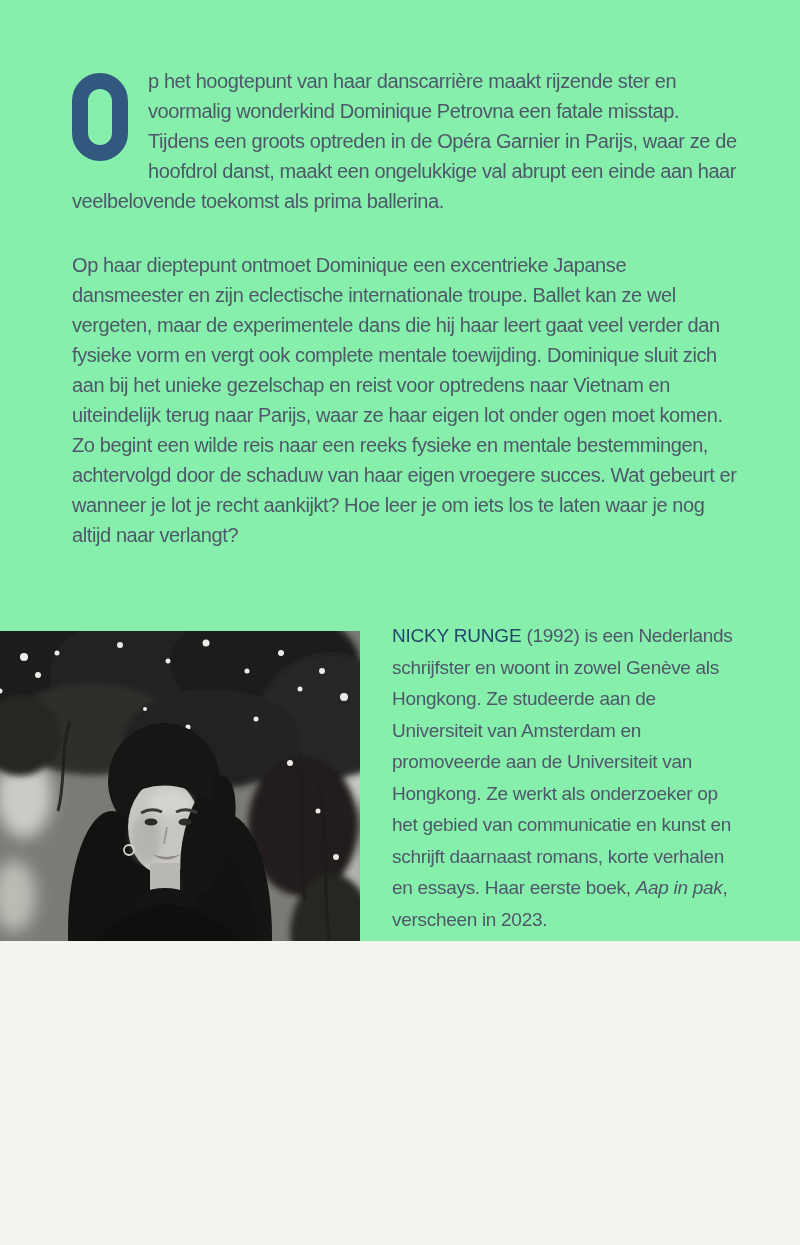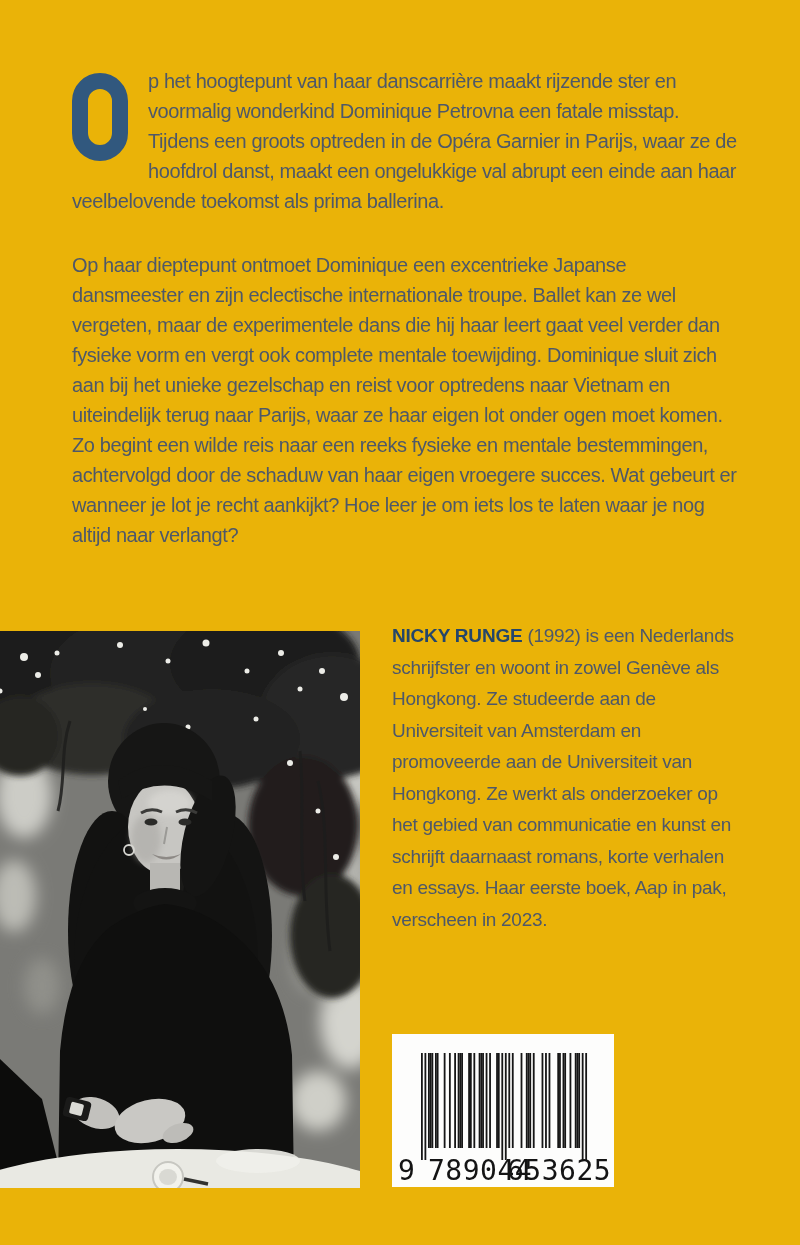--- a/index.html
+++ b/index.html
@@ -1,18 +1,18 @@
 <!DOCTYPE html>
 <html lang="nl"><head>
 <meta charset="utf-8">
 <style>
   html,body { margin:0; padding:0; background:#f3f4ee; }
   .cover {
-    position:relative; width:800px; height:1245px; overflow:hidden;
-    background:#eab308;
+    position:relative; width:800px; height:941px; overflow:hidden;
+    background:#86efac;
     font-family:"Liberation Sans", sans-serif;
   }
   
   .blurb {
     position:absolute; left:72px; top:66px; width:666px;
     color:#4e5869; font-size:20px; line-height:30px; letter-spacing:-0.4px;
     text-align:left;
   }
   .blurb p { margin:0 0 34px 0; }
   .dropcap {
@@ -27,22 +27,22 @@
     clip:rect(0 0 0 0); white-space:nowrap;
   }
   
   .photo-wrap { position:absolute; left:0; top:631px; width:360px; height:557px; }
   .photo-wrap svg { display:block; width:100%; height:100%; }
   
   .bio {
     position:absolute; left:392px; top:620px; width:346px;
     color:#4e5869; font-size:19px; line-height:31.5px; letter-spacing:-0.3px;
   }
-  .bio .name { font-weight:bold; color:#24466b; letter-spacing:-0.2px;margin-top:36px; }
-  .bio .book-title { }
+  .bio .name { font-weight:normal; color:#24466b; letter-spacing:-0.2px;margin-top:36px; }
+  .bio .book-title { font-style:italic; }
   
   .publisher {
     position:absolute; left:392px; top:998px;
     font-size:19px; font-weight:bold; letter-spacing:0.4px;
     color:#3e4b72;
   }
   
   .barcode-box {
     position:absolute; left:392px; top:1034px; width:222px; height:153px;
     background:#fdfdfc;

